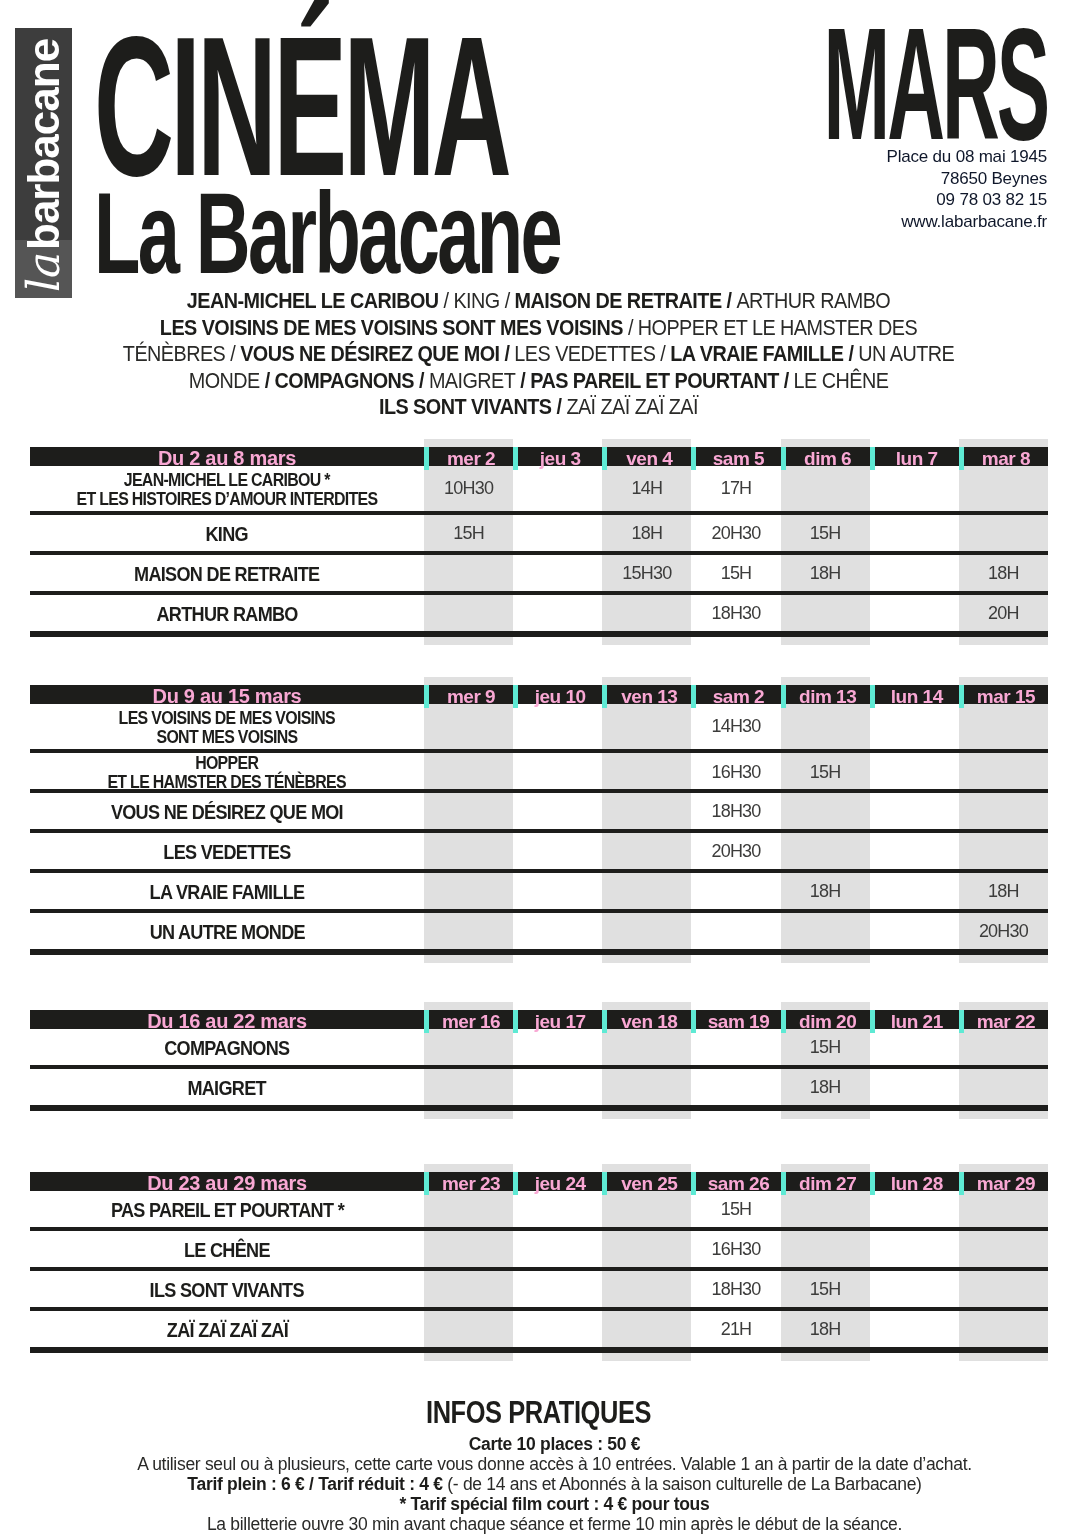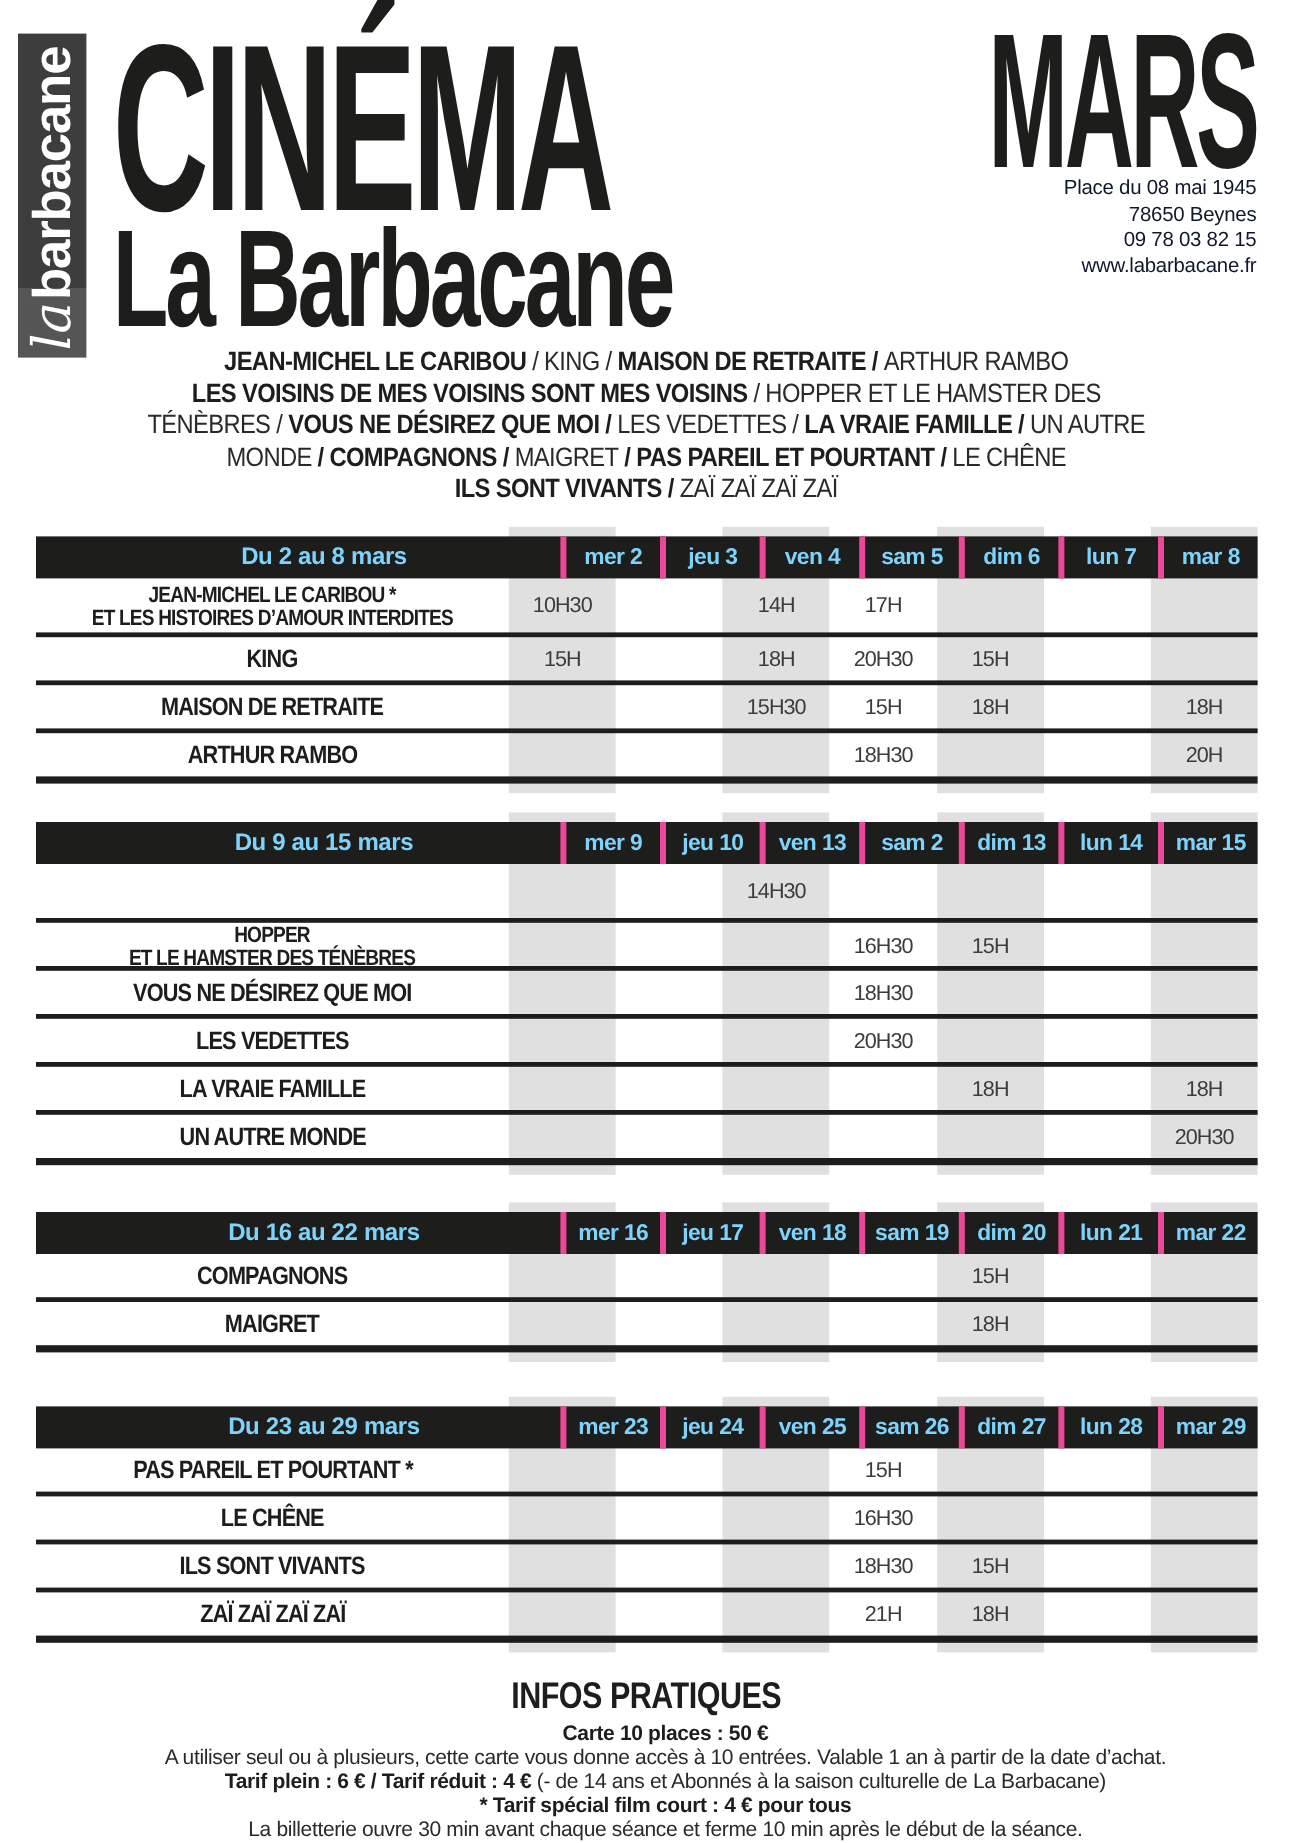--- a/index.html
+++ b/index.html
@@ -53,27 +53,27 @@
     font-size:22px;line-height:26.5px;letter-spacing:-0.6px;white-space:nowrap;
     transform:scaleX(0.9);color:#2a2a28;
   }
   .intro-line .b{font-weight:bold;color:var(--ink);}
   
   .sched{position:absolute;left:30px;width:1018px;}
   .strip{position:absolute;top:-8px;height:calc(100% + 16px);background:var(--stripe);z-index:0;}
   .thead{
     position:relative;z-index:1;
     display:grid;grid-template-columns:394px repeat(7,1fr);
-    height:35px;background:var(--ink);color:#7dd3fc;padding-left:43px;
+    height:19px;background:var(--ink);color:#f9a8d4;
   }
   .wk{display:flex;align-items:center;justify-content:center;font-weight:bold;font-size:20px;letter-spacing:-0.3px;}
   .dh{
     display:flex;align-items:center;justify-content:center;
     font-weight:bold;font-size:19px;letter-spacing:-0.5px;
-    border-left:5px solid #ec4899;box-sizing:border-box;
+    border-left:5px solid #5eead4;box-sizing:border-box;
   }
   .tbody{position:relative;z-index:1;border-bottom:6px solid var(--ink);}
   .trow{
     display:grid;grid-template-columns:394px repeat(7,1fr);
     height:40px;box-sizing:border-box;
   }
   .trow.first{height:36px;}
   .trow.two{height:40px;}
   .trow.two.first{height:45px;}
   .trow:not(.first){border-top:4px solid var(--ink);}
@@ -206,20 +206,24 @@
           <div class="dh">mer 9</div>
           <div class="dh">jeu 10</div>
           <div class="dh">ven 13</div>
           <div class="dh">sam 2</div>
           <div class="dh">dim 13</div>
           <div class="dh">lun 14</div>
           <div class="dh">mar 15</div>
         </div>
         <div class="tbody">
           <div class="trow two first">
+            <div class="film">
+              <div class="film-line small">LES VOISINS DE MES VOISINS</div>
+              <div class="film-line small">SONT MES VOISINS</div>
+            </div>
             <div class="tcell"></div>
             <div class="tcell"></div>
             <div class="tcell"></div>
             <div class="tcell">14H30</div>
             <div class="tcell"></div>
             <div class="tcell"></div>
             <div class="tcell"></div>
           </div>
           <div class="trow two">
             <div class="film">

